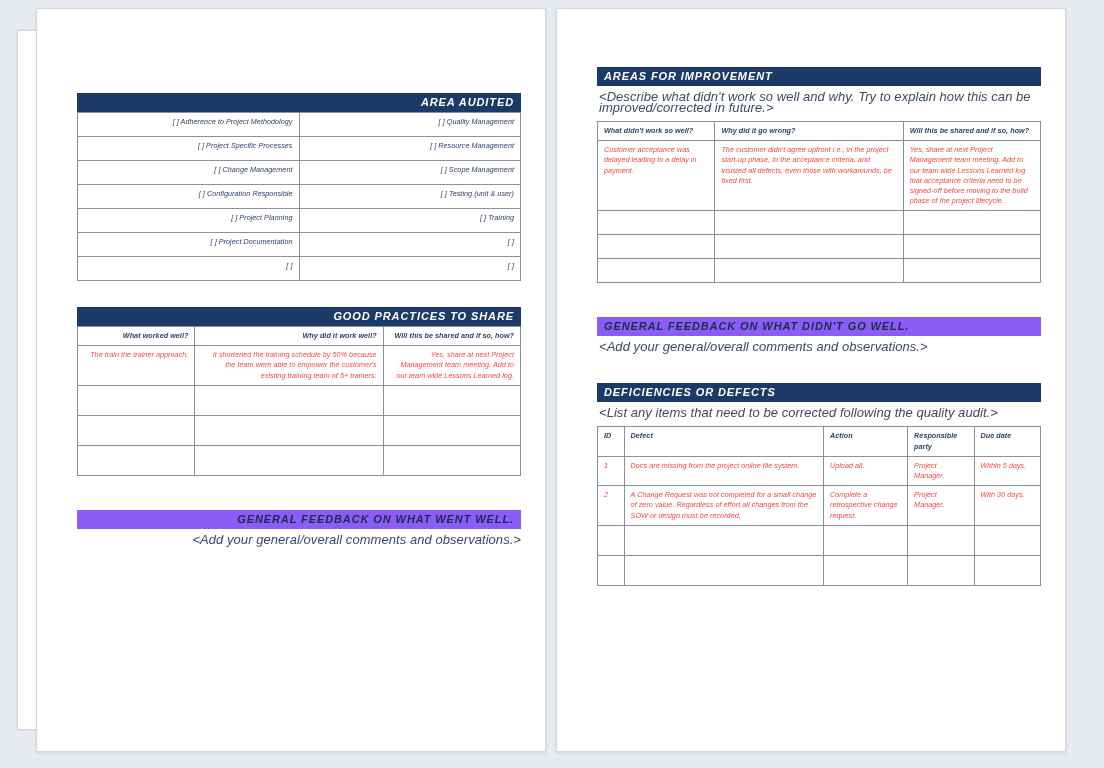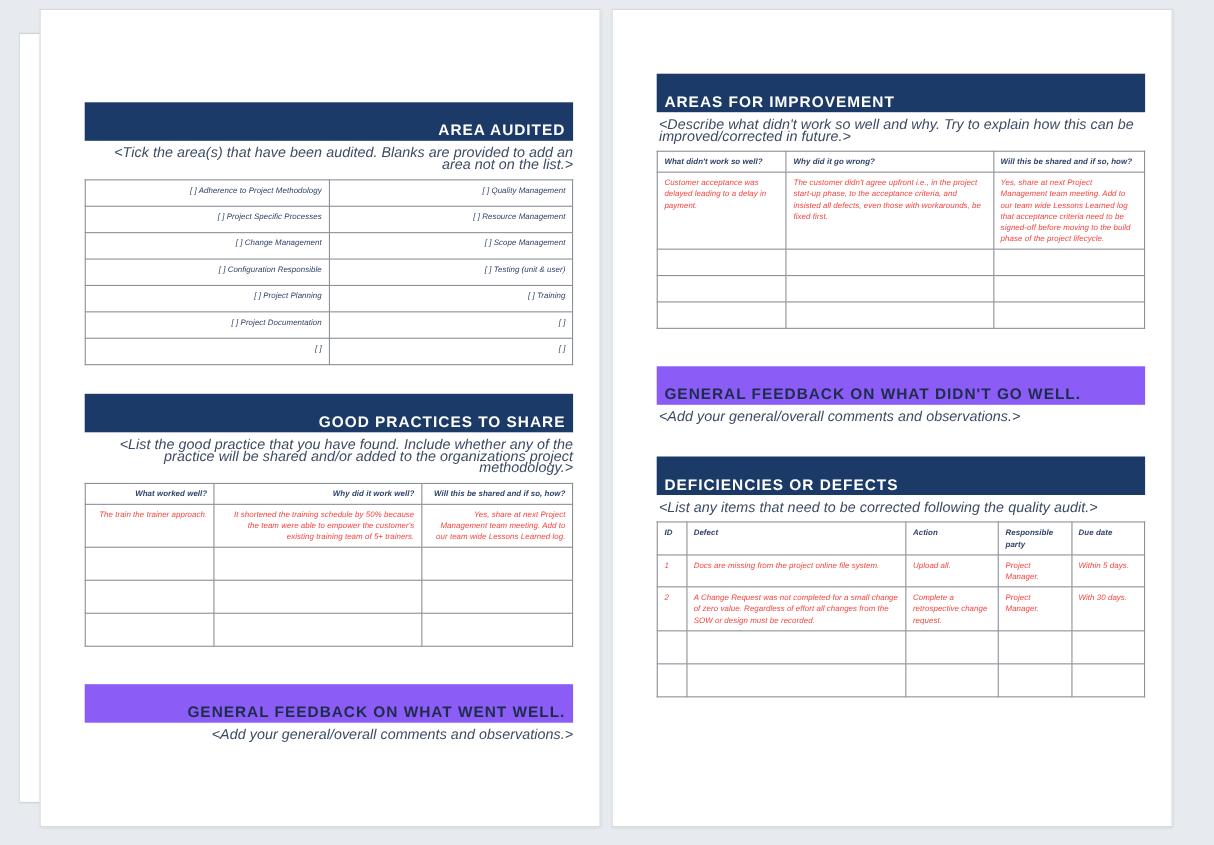--- a/index.html
+++ b/index.html
@@ -41,28 +41,29 @@
   .page-inner {
     position: absolute;
     left: 40px; right: 24px;
     top: 0;
   }
   #page1 .page-inner { top: 84px; }
   #page2 .page-inner { top: 58px; }
 
   
   .sec-head {
-    font-size: 14px;
+    font-size: 11px;
     font-weight: bold;
     letter-spacing: 0.9px;
     color: #ffffff;
     background: #1b3a68;
-    padding: 20px 7px 4px 7px;
+    padding: 4px 7px 4px 7px;
     line-height: 11px;
     margin: 0;
+    font-style: italic;
   }
   .sec-head.light {
     background: #8b5cf6;
     color: #1b2d4a;
   }
   .sec-note {
     font-size: 13px;
     font-style: italic;
     color: #3b4a63;
     line-height: 10.5px;
@@ -108,21 +109,20 @@
 <body>
 
 <div id="root">
 
   <div class="ghost-sheet"></div>
 
   <div class="page" id="page1">
     <div class="page-inner">
 
       <div class="sec-head">AREA AUDITED</div>
-      <div class="sec-note">&lt;Tick the area(s) that have been audited. Blanks are provided to add an area not on the list.&gt;</div>
 
       <table class="doc">
         <colgroup>
             <col style="width:50%">
             <col style="width:50%">
           </colgroup>
         <tbody>
           <tr class="r-h">
             <td>[ ] Adherence to Project Methodology</td>
             <td>[ ] Quality Management</td>
@@ -150,21 +150,20 @@
           <tr class="r-h">
             <td>[ ]</td>
             <td>[ ]</td>
           </tr>
         </tbody>
       </table>
 
       <div class="gap-md"></div>
 
       <div class="sec-head">GOOD PRACTICES TO SHARE</div>
-      <div class="sec-note">&lt;List the good practice that you have found. Include whether any of the practice will be shared and/or added to the organizations project methodology.&gt;</div>
 
       <table class="doc">
         <colgroup>
             <col style="width:26.5%">
             <col style="width:42.5%">
             <col style="width:31%">
           </colgroup>
         <tbody>
           <tr>
             <td class="hdr">What worked well?</td>

